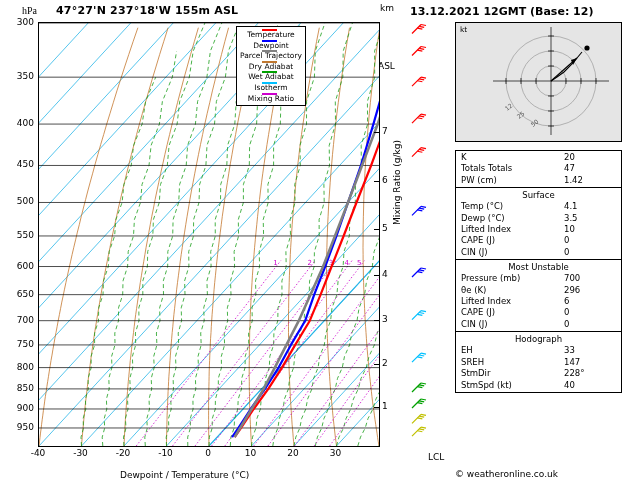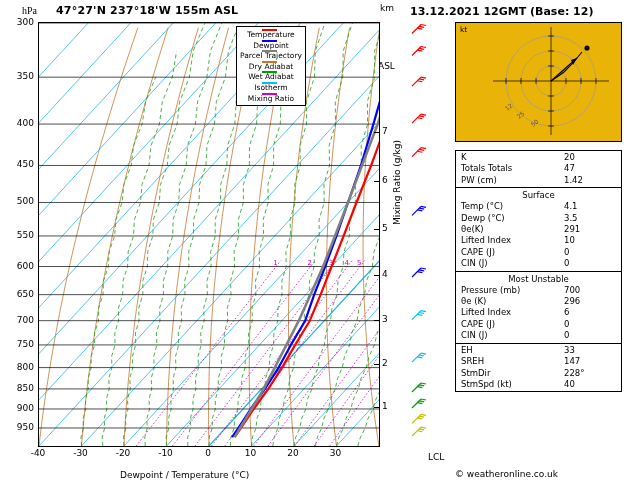--- a/index.html
+++ b/index.html
@@ -28,21 +28,21 @@
   #lcl-label{position:absolute;left:380px;top:452px;font-size:9px;color:#000;padding-left:48px;}
 
   #mixing-title{position:absolute;left:392px;top:225px;font-size:9px;color:#000;transform:rotate(-90deg);transform-origin:left top;white-space:nowrap;}
 
   
   #legend{position:absolute;left:236px;top:26px;background:#fff;border:1px solid #000;padding:2px 3px;font-size:7.5px;line-height:8.6px;}
   #legend .row{display:flex;align-items:center;white-space:nowrap;flex-direction:column;}
   #legend .sw{width:15px;height:2px;margin-right:3px;flex:none;}
 
   
-  #hodo{position:absolute;left:455px;top:22px;width:165px;height:118px;border:1px solid #000;background:#eab308;}
+  #hodo{position:absolute;left:455px;top:22px;width:165px;height:118px;border:1px solid #000;background:#e5e5e5;}
   #hodo-kt{position:absolute;left:4px;top:2px;font-size:7.5px;color:#000;}
 
   
   #tables{position:absolute;left:455px;top:150px;width:165px;border:1px solid #000;font-size:8.5px;color:#000;background:#fff;}
   #tables .sec{border-bottom:1px solid #000;padding:1px 0;}
   #tables .sec:last-child{border-bottom:none;}
   #tables .hd{text-align:center;font-size:8.5px;padding:1px 0;}
   #tables .r{display:flex;padding:0 5px;line-height:11.4px;}
   #tables .k{flex:1;}
   #tables .v{width:52px;}
@@ -367,24 +367,20 @@
         <div class="hd">Surface</div>
         <div class="r">
           <div class="k">Temp (°C)</div>
           <div class="v">4.1</div>
         </div>
         <div class="r">
           <div class="k">Dewp (°C)</div>
           <div class="v">3.5</div>
         </div>
         <div class="r">
-          <div class="k">θe(K)</div>
-          <div class="v">291</div>
-        </div>
-        <div class="r">
           <div class="k">Lifted Index</div>
           <div class="v">10</div>
         </div>
         <div class="r">
           <div class="k">CAPE (J)</div>
           <div class="v">0</div>
         </div>
         <div class="r">
           <div class="k">CIN (J)</div>
           <div class="v">0</div>
@@ -407,20 +403,21 @@
         <div class="r">
           <div class="k">CAPE (J)</div>
           <div class="v">0</div>
         </div>
         <div class="r">
           <div class="k">CIN (J)</div>
           <div class="v">0</div>
         </div>
       </div>
       <div class="sec">
+        <div class="hd">Hodograph</div>
         <div class="r">
           <div class="k">EH</div>
           <div class="v">33</div>
         </div>
         <div class="r">
           <div class="k">SREH</div>
           <div class="v">147</div>
         </div>
         <div class="r">
           <div class="k">StmDir</div>

